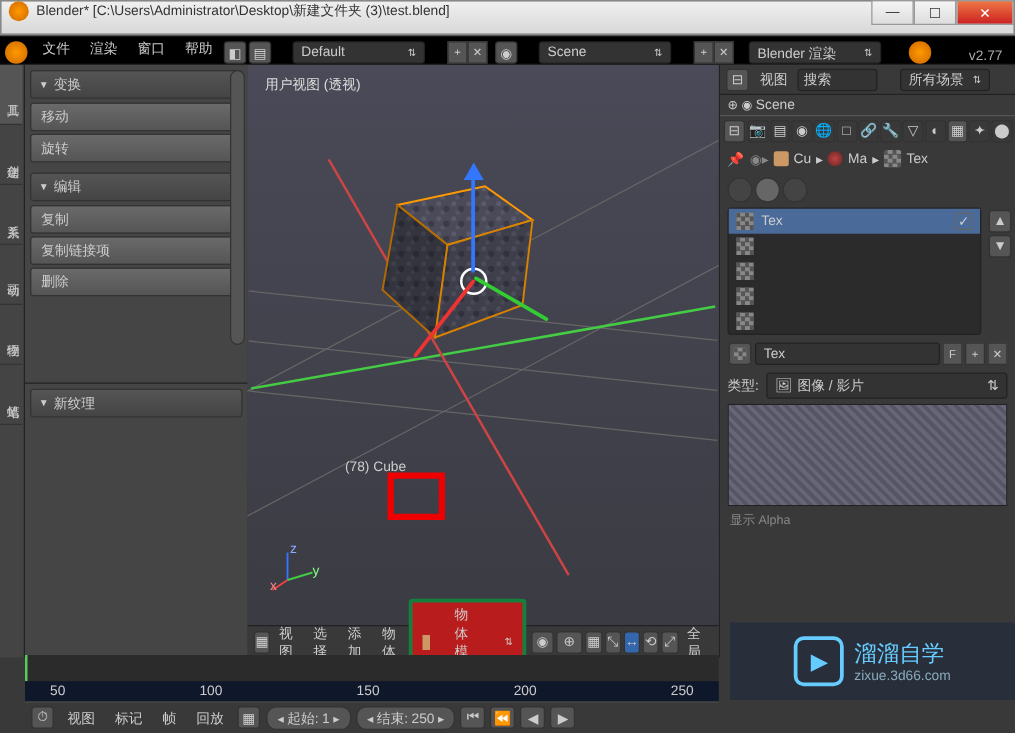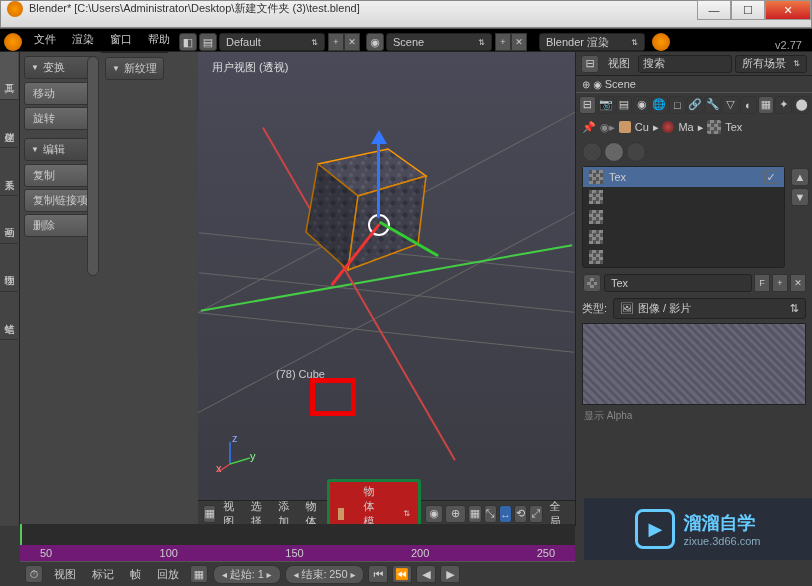--- a/index.html
+++ b/index.html
@@ -7,29 +7,29 @@
 .titlebar{height:28px;background:linear-gradient(#f0f0f0,#d8d8d8);display:flex;align-items:flex-start;border:1px solid #888}
 .titlebar .icon{width:16px;height:16px;margin:0 6px;background:radial-gradient(#f90,#c60);border-radius:50%}
 .titlebar .title{color:#333;flex:1}
 .winbtns{display:flex;height:100%}
 .winbtn{width:34px;height:20px;display:flex;align-items:center;justify-content:center;font-family:Arial;color:#333;border:1px solid #999;background:linear-gradient(#f5f5f5,#ddd);margin-top:-1px}
 .winbtn.close{background:linear-gradient(#e74,#c22);color:#fff;width:46px}
 .topbar{height:24px;background:#000000;display:flex;align-items:flex-end;padding:0 4px;border-top:1px solid #555;border-bottom:1px solid #222}
 .blender-logo{width:18px;height:18px;background:radial-gradient(#f90,#c60);border-radius:50%;margin-right:4px}
 .menu-item{padding:0 8px;line-height:24px;cursor:pointer}
 .icon-btn{width:18px;height:18px;background:#555;border:1px solid #333;border-radius:3px;margin:0 1px;display:flex;align-items:center;justify-content:center;cursor:pointer}
-.dropdown{height:18px;background:#333;border:1px solid #222;border-radius:3px;display:flex;align-items:center;padding:0 6px;margin:0 1px}
+.dropdown{height:18px;background:#333;border:1px solid #222;border-radius:3px;display:flex;align-items:center;padding:0 6px;margin:0 16px}
 .dropdown .arrows{margin-left:auto;font-size:8px}
 .plus-x{display:flex;margin-left:2px}
 .small-btn{width:16px;height:18px;background:#555;border:1px solid #333;display:flex;align-items:center;justify-content:center;font-size:9px;cursor:pointer}
 .version{margin-left:auto;padding:0 6px;color:#aaa}
 .main{display:flex;height:474px}
 .left-icons{width:20px;background:#444;border-right:1px solid #222}
 .left-tab{height:48px;writing-mode:vertical-rl;text-align:center;padding:4px 2px;border-bottom:1px solid #333;font-size:10px}
-.left-panel{width:178px;background:#454545;display:flex;flex-direction:row}
+.left-panel{width:178px;background:#454545;display:flex;flex-direction:column}
 .panel-scroll{overflow:hidden;position:relative;padding:4px}
 .panel-header{background:linear-gradient(#555,#444);border:1px solid #333;border-radius:3px;padding:3px 6px;margin-bottom:3px;display:flex;align-items:center}
 .panel-header::before{content:"▼";font-size:8px;margin-right:4px}
 .panel-btn{background:linear-gradient(#6a6a6a,#555);border:1px solid #333;border-radius:3px;padding:3px 8px;margin-bottom:2px;cursor:pointer}
 .scrollbar{position:absolute;right:2px;top:4px;width:12px;background:#555;border-radius:6px;border:1px solid #333}
 .viewport{flex:1;position:relative;background:linear-gradient(#4a4a58,#3a3a42);overflow:hidden}
 .viewport-label{position:absolute;top:8px;left:14px;color:#ddd}
 .grid-line{position:absolute;background:#666}
 .cube{position:absolute;width:156px;height:156px}
 .gizmo-arrow{position:absolute;width:3px;border-radius:2px}
@@ -60,27 +60,27 @@
 .slot-ico{width:14px;height:14px;background:repeating-conic-gradient(#888 0 90deg,#555 0 180deg);background-size:7px 7px}
 .slot-side{width:18px;display:flex;flex-direction:column;gap:2px;padding:2px}
 .tex-name-row{display:flex;gap:2px;margin-top:6px}
 .tex-name{flex:1;background:#333;border:1px solid #222;border-radius:3px;padding:2px 6px;display:flex;align-items:center;gap:4px}
 .type-row{display:flex;align-items:center;gap:6px;margin-top:6px}
 .type-dd{flex:1;background:#333;border:1px solid #222;border-radius:3px;padding:2px 6px;display:flex;align-items:center;gap:4px}
 .preview-hdr{padding:4px 2px;display:flex;align-items:center}
 .preview-hdr::before{content:"▼";font-size:8px;margin-right:4px}
 .preview-img{height:82px;background:#556;background-image:repeating-linear-gradient(45deg,#667 0 3px,#556 3px 6px),repeating-linear-gradient(-45deg,#667 0 3px,transparent 3px 6px);border:1px solid #222;margin:0 6px}
 .timeline-track{height:38px;background:#2b2b2b;position:relative;border-bottom:1px solid #555}
-.timeline-ticks{position:absolute;bottom:0;left:0;right:0;height:16px;display:flex;justify-content:space-between;padding:0 20px;background:#701a75;align-items:center;font-size:10px}
+.timeline-ticks{position:absolute;bottom:0;left:0;right:0;height:16px;display:flex;justify-content:space-between;padding:0 20px;background:#0f172a;align-items:center;font-size:10px}
 .timeline-bar{height:24px;display:flex;align-items:center;padding:0 4px;gap:4px}
 .num-field{background:#555;border:1px solid #333;border-radius:8px;padding:1px 8px;font-size:10px}
 .play-btn{width:20px;height:18px;background:#555;border:1px solid #333;border-radius:3px;display:flex;align-items:center;justify-content:center}
 .watermark{position:absolute;right:0;bottom:26px;width:228px;height:62px;background:rgba(40,45,60,0.9);display:flex;align-items:center;justify-content:center;gap:8px;z-index:50}
 .wm-play{width:40px;height:40px;border:3px solid #6cf;border-radius:8px;display:flex;align-items:center;justify-content:center;color:#6cf;font-size:18px}
-.wm-text{color:#6cf;font-size:18px;font-weight:bold}
+.wm-text{color:#6cf;font-size:18px;font-weight:normal}
 .wm-sub{color:#8ab;font-size:11px}
 </style>
 </head>
 <body>
 
 <div class="titlebar">
   <div class="icon"></div>
   <div class="title">Blender* [C:\Users\Administrator\Desktop\新建文件夹 (3)\test.blend]</div>
   <div class="winbtns">
     <div class="winbtn">—</div>

